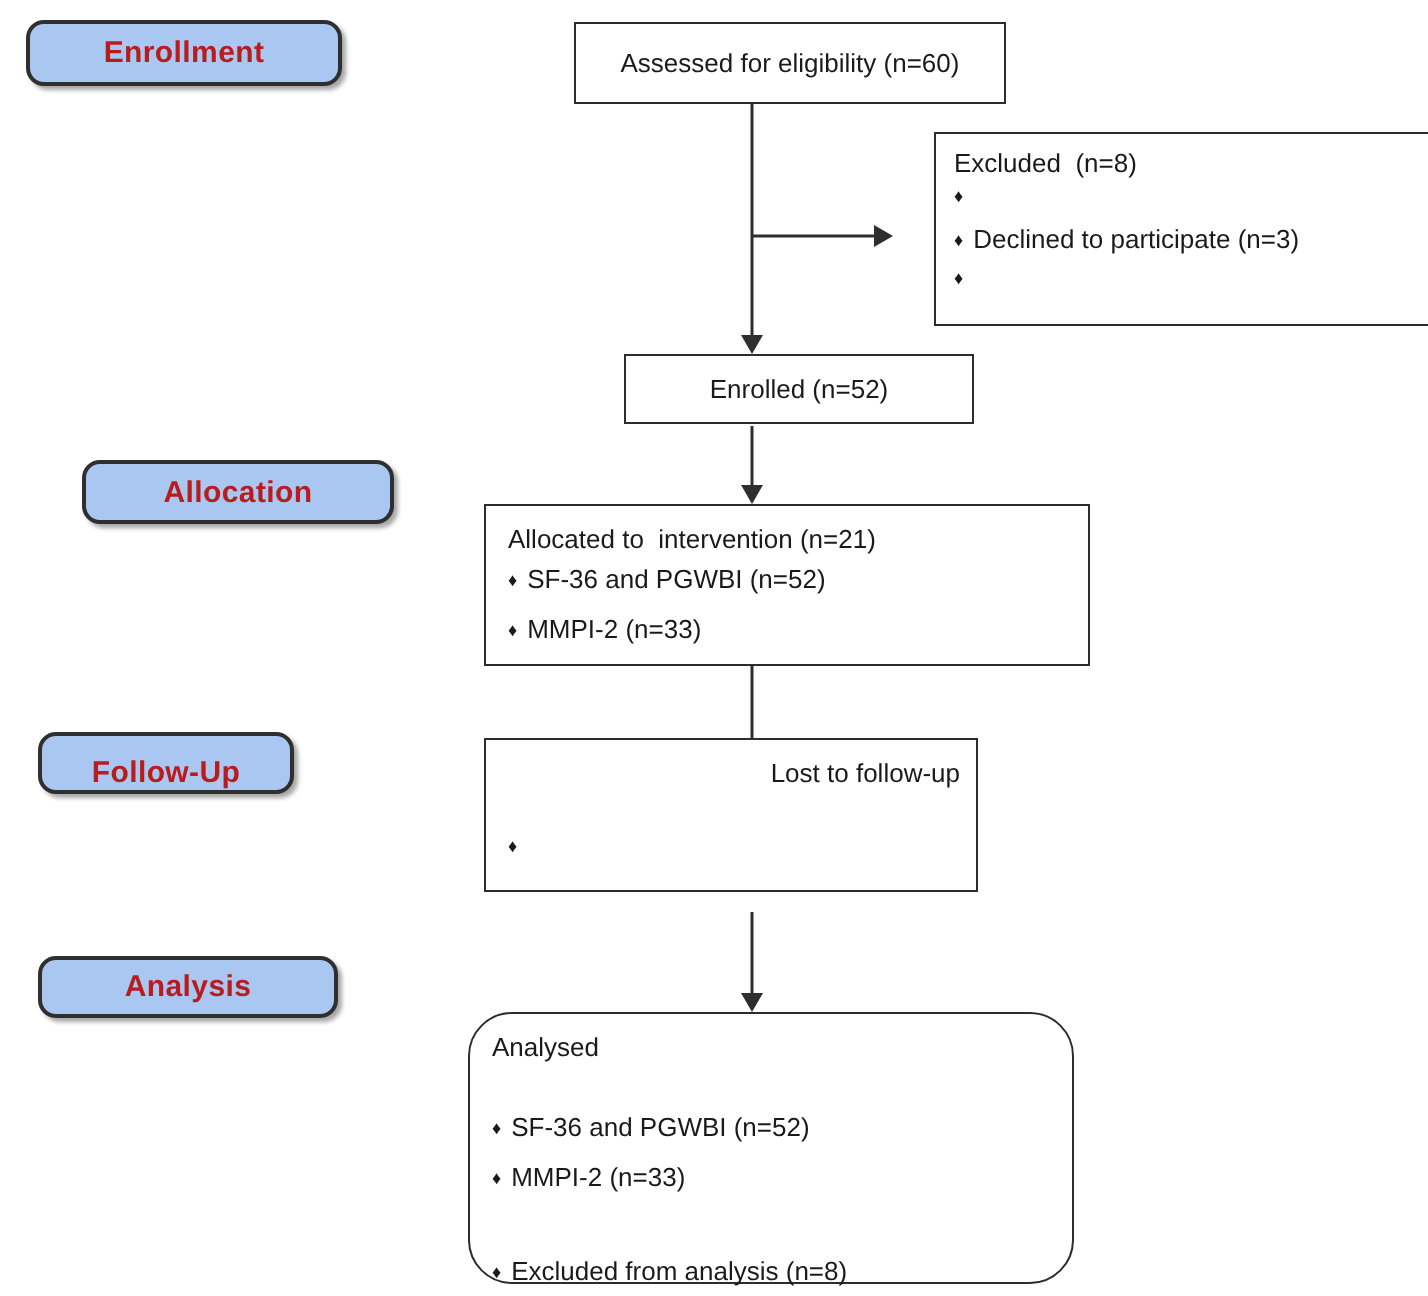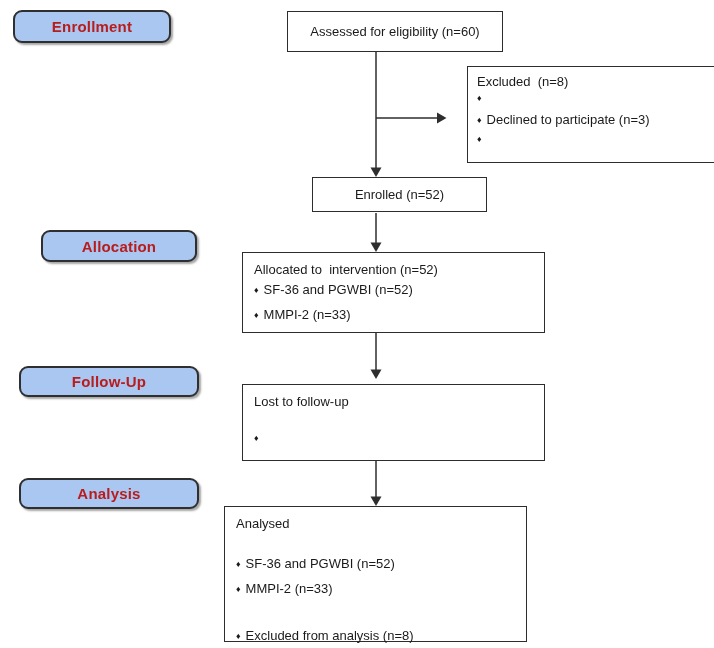--- a/index.html
+++ b/index.html
@@ -35,22 +35,22 @@
     box-sizing: border-box;
   }
   .stage .stage-text {
     font-weight: bold;
     font-size: 15px;
     color: #b91c1c;
     letter-spacing: 0.2px;
   }
   #stage-enrollment { left: 13px; top: 10px;  width: 158px; height: 33px; }
   #stage-allocation { left: 18px; top: 230px; width: 156px; height: 32px; margin-left: 23px; }
-  #stage-followup   { left: 19px; top: 366px; width: 180px; height: 31px; }
-  #stage-analysis   { left: 19px; top: 478px; width: 180px; height: 31px; }
+  #stage-followup   { left: 19px; top: 366px; width: 128px; height: 31px; align-items: flex-end; }
+  #stage-analysis   { left: 19px; top: 478px; width: 150px; height: 31px; }
 
   
   .box {
     position: absolute;
     background: #ffffff;
     border: 1.5px solid #2d2d2d;
     box-sizing: border-box;
     font-size: 13px;
     margin-left: 20px;
   }
@@ -61,22 +61,22 @@
     text-align: center;
   }
   .box-title {
     white-space: pre-wrap;
     line-height: 17px;
   }
   #box-assessed  { left: 267px; top: 11px;  width: 216px; height: 41px; }
   #box-excluded  { left: 447px; top: 66px;  width: 263px; height: 97px; padding: 6px 8px 0 9px; line-height: 19.5px; }
   #box-enrolled  { left: 292px; top: 177px; width: 175px; height: 35px; }
   #box-allocated { left: 222px; top: 252px; width: 303px; height: 81px; padding: 8px 8px 0 11px; line-height: 23px; }
-  #box-lost      { left: 222px; top: 384px; width: 303px; height: 77px; padding: 8px 8px 0 11px; line-height: 17px; }
-  #box-analysed  { left: 204px; top: 506px; width: 303px; height: 136px; padding: 8px 8px 0 11px; line-height: 17px; }
+  #box-lost      { left: 222px; top: 369px; width: 247px; height: 77px; padding: 8px 8px 0 11px; line-height: 17px; text-align: right; }
+  #box-analysed  { left: 214px; top: 506px; width: 303px; height: 136px; padding: 8px 8px 0 11px; line-height: 17px; border-radius: 22px; }
 
   .bullet-row {
     display: flex;
     align-items: baseline;
   }
   .bullet-glyph {
     font-size: 9px;
     margin-right: 5px;
     position: relative;
     top: -1px;
@@ -144,21 +144,21 @@
     <div class="bullet-row">
       <span class="bullet-glyph">♦</span>
     </div>
   </div>
 
   <div class="box center" id="box-enrolled">
     <span class="box-title">Enrolled (n=52)</span>
   </div>
 
   <div class="box" id="box-allocated">
-    <div class="box-title">Allocated to  intervention (n=52)</div>
+    <div class="box-title">Allocated to  intervention (n=21)</div>
     <div class="bullet-row">
       <span class="bullet-glyph">♦</span>
       <span class="bullet-text">SF-36 and PGWBI (n=52)</span>
     </div>
     <div class="bullet-row">
       <span class="bullet-glyph">♦</span>
       <span class="bullet-text">MMPI-2 (n=33)</span>
     </div>
   </div>
 

